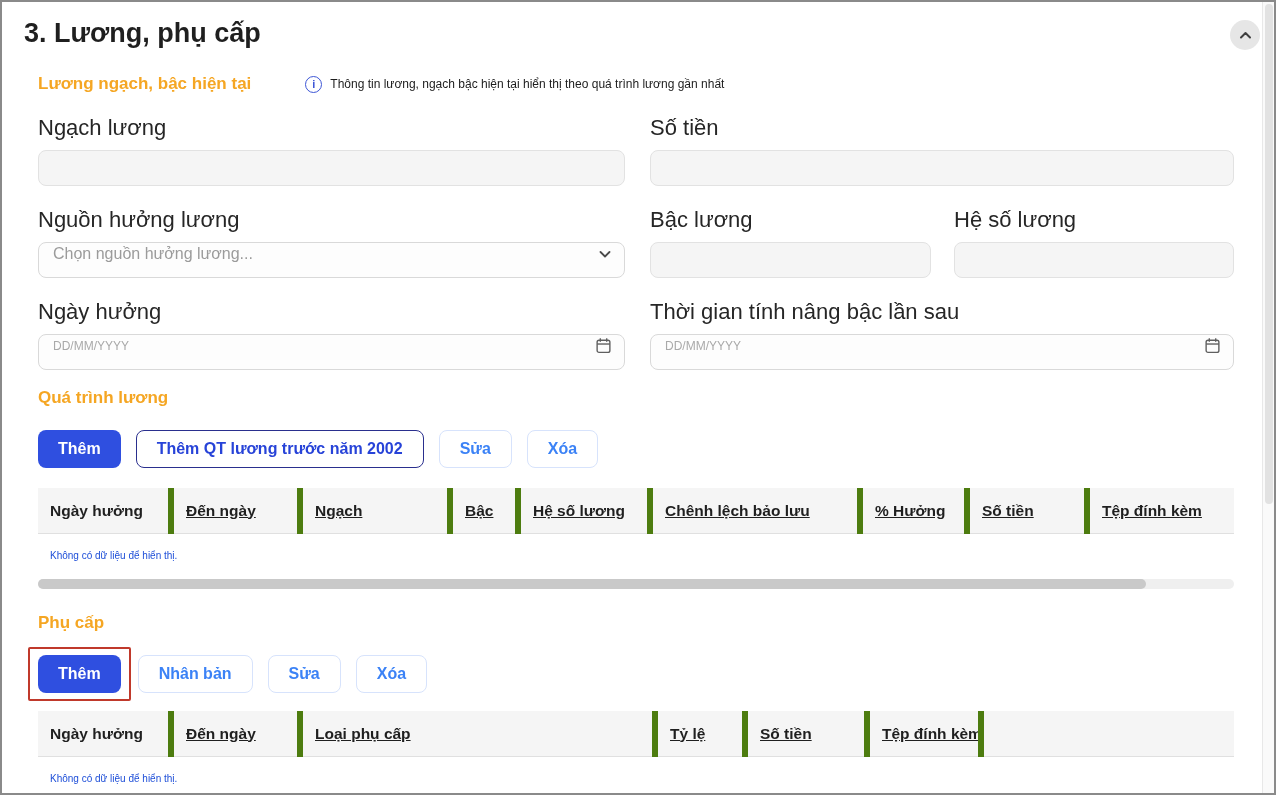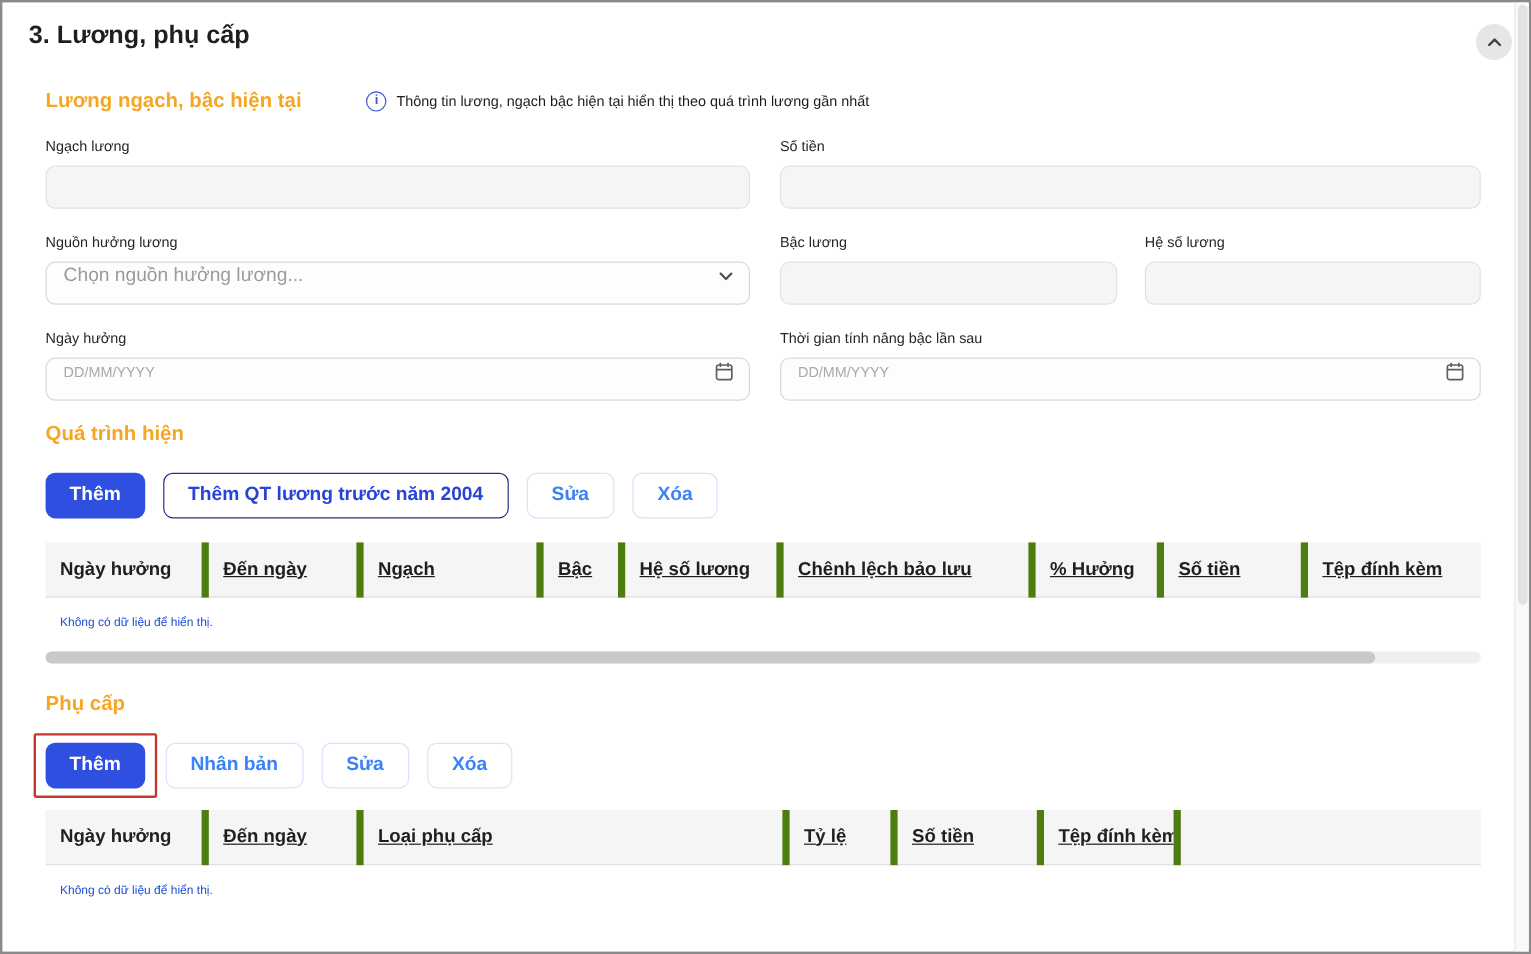--- a/index.html
+++ b/index.html
@@ -7,38 +7,38 @@
   body {
     font-family: "Liberation Sans", sans-serif;
     background: #ffffff;
     position: relative;
     border: 2px solid #8a8a8a;
     overflow: hidden;
     color: #222;
   }
   .page-title {
     position: absolute; left: 22px; top: 16px;
-    font-size: 21px; font-weight: 700; color: #1f1f1f;
+    font-size: 27px; font-weight: 700; color: #1f1f1f;
   }
   .content { position: absolute; left: 36px; top: 72px; width: 1196px; }
 
   
   .section-head { display: flex; }
   .orange-heading { font-size: 17px; font-weight: 700; color: #F5A623; }
   .info-wrap { display: flex; align-items: center; margin-left: 54px; }
   .info-icon {
     width: 17px; height: 17px; border: 1.5px solid #3D56D6; border-radius: 50%;
     color: #3D56D6; font-size: 11px; font-weight: 700; line-height: 14px;
     display: inline-flex; align-items: center; justify-content: center; flex: none;
   }
   .info-text { font-size: 12px; color: #1c1c1c; margin-left: 8px; }
 
   
   .form-row { display: flex; margin-top: 21px; }
-  .fg label { display: block; font-size: 12px; color: #262626; margin-bottom: 9px; }
+  .fg label { display: block; font-size: 22px; color: #262626; margin-bottom: 9px; }
   .w-half-l { width: 587px; margin-right: 25px; }
   .w-half-r { width: 584px; }
   .w-q1 { width: 281px; margin-right: 23px; }
   .w-q2 { width: 280px; }
   .inp {
     width: 100%; height: 36px; border-radius: 8px; font-size: 16px; padding: 0 14px;
     font-family: "Liberation Sans", sans-serif;
   }
   .inp.gray { background: #f5f5f5; border: 1px solid #e2e2e2; }
   .select, .date-input {
@@ -196,25 +196,25 @@
               <rect x="2" y="3" width="12" height="11.5" rx="1.8"></rect>
               <line x1="5" y1="1.2" x2="5" y2="4.5"></line>
               <line x1="11" y1="1.2" x2="11" y2="4.5"></line>
               <line x1="2" y1="6.6" x2="14" y2="6.6"></line>
             </svg>
         </span>
       </div>
     </div>
   </div>
 
-  <h2 class="orange-heading" style="margin-top:18px">Quá trình hiện</h2>
+  <h2 class="orange-heading" style="margin-top:18px">Quá trình lương</h2>
 
   <div class="btn-row">
     <button class="btn btn-primary">Thêm</button>
-    <button class="btn btn-outline">Thêm QT lương trước năm 2004</button>
+    <button class="btn btn-outline">Thêm QT lương trước năm 2002</button>
     <button class="btn btn-disabled">Sửa</button>
     <button class="btn btn-disabled">Xóa</button>
   </div>
 
   <div class="table t1">
     <div class="thead">
       <div class="th">Ngày hưởng</div>
       <div class="th">Đến ngày</div>
       <div class="th">Ngạch</div>
       <div class="th">Bậc</div>

